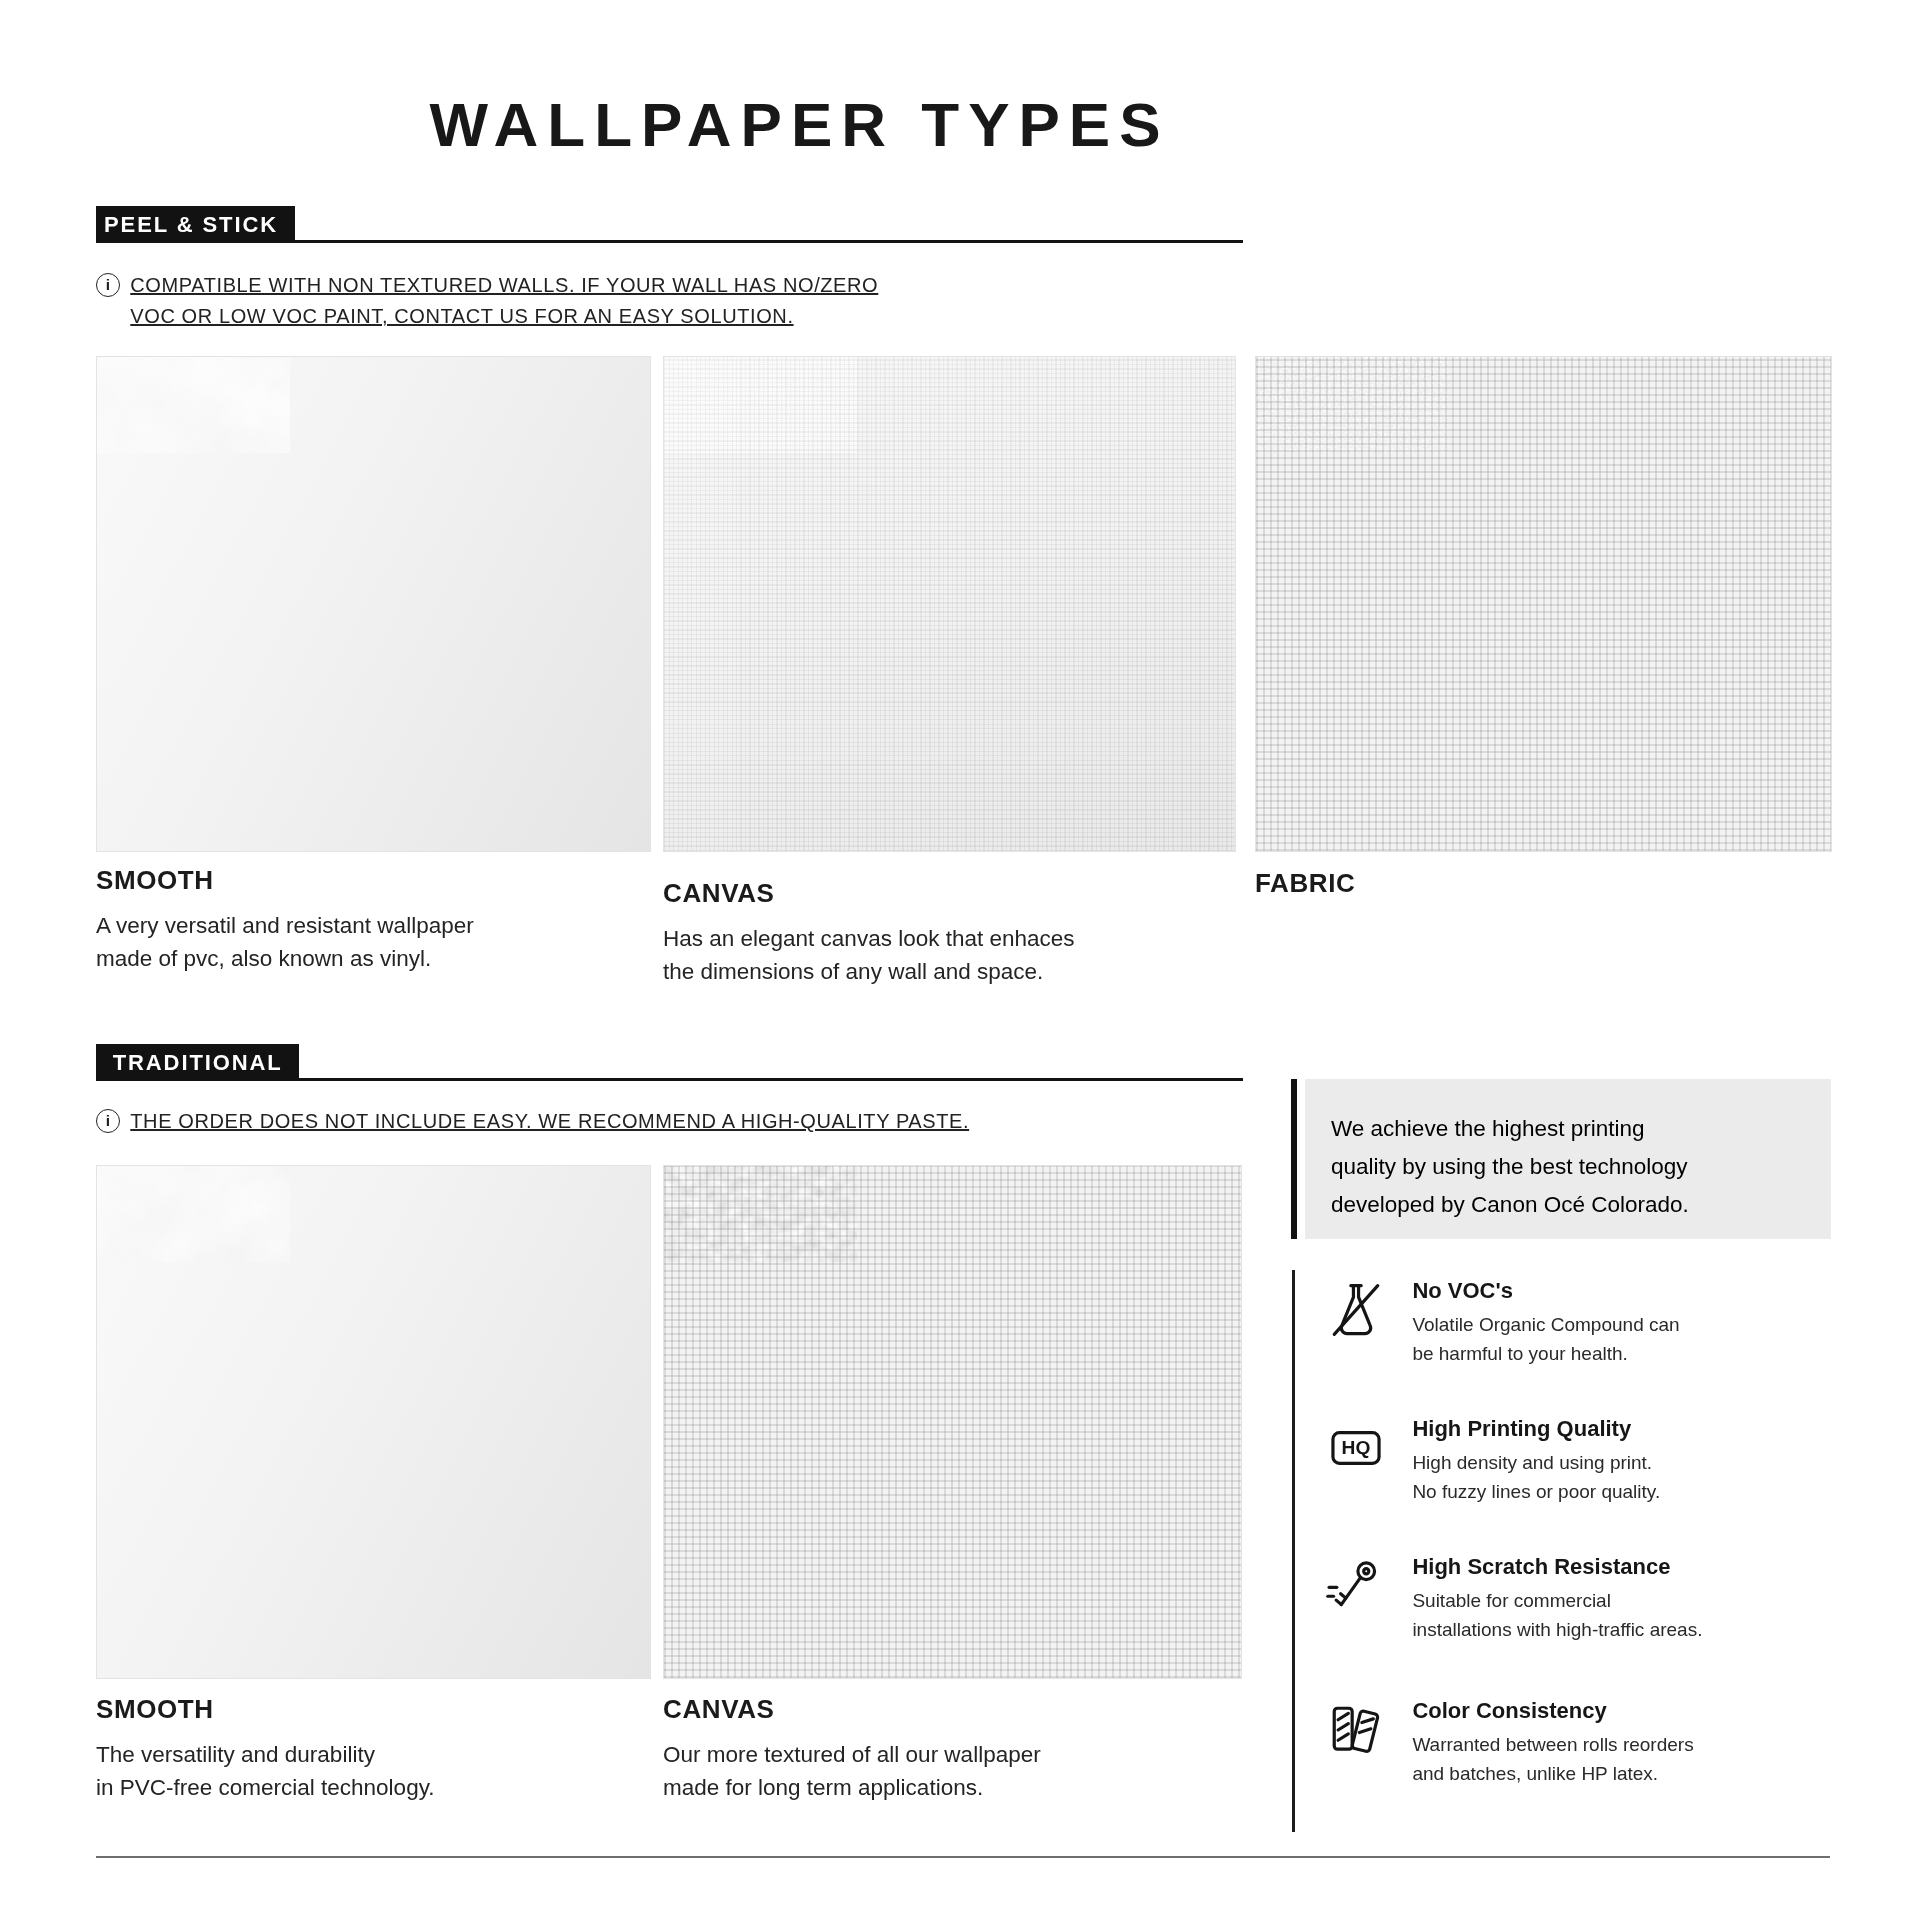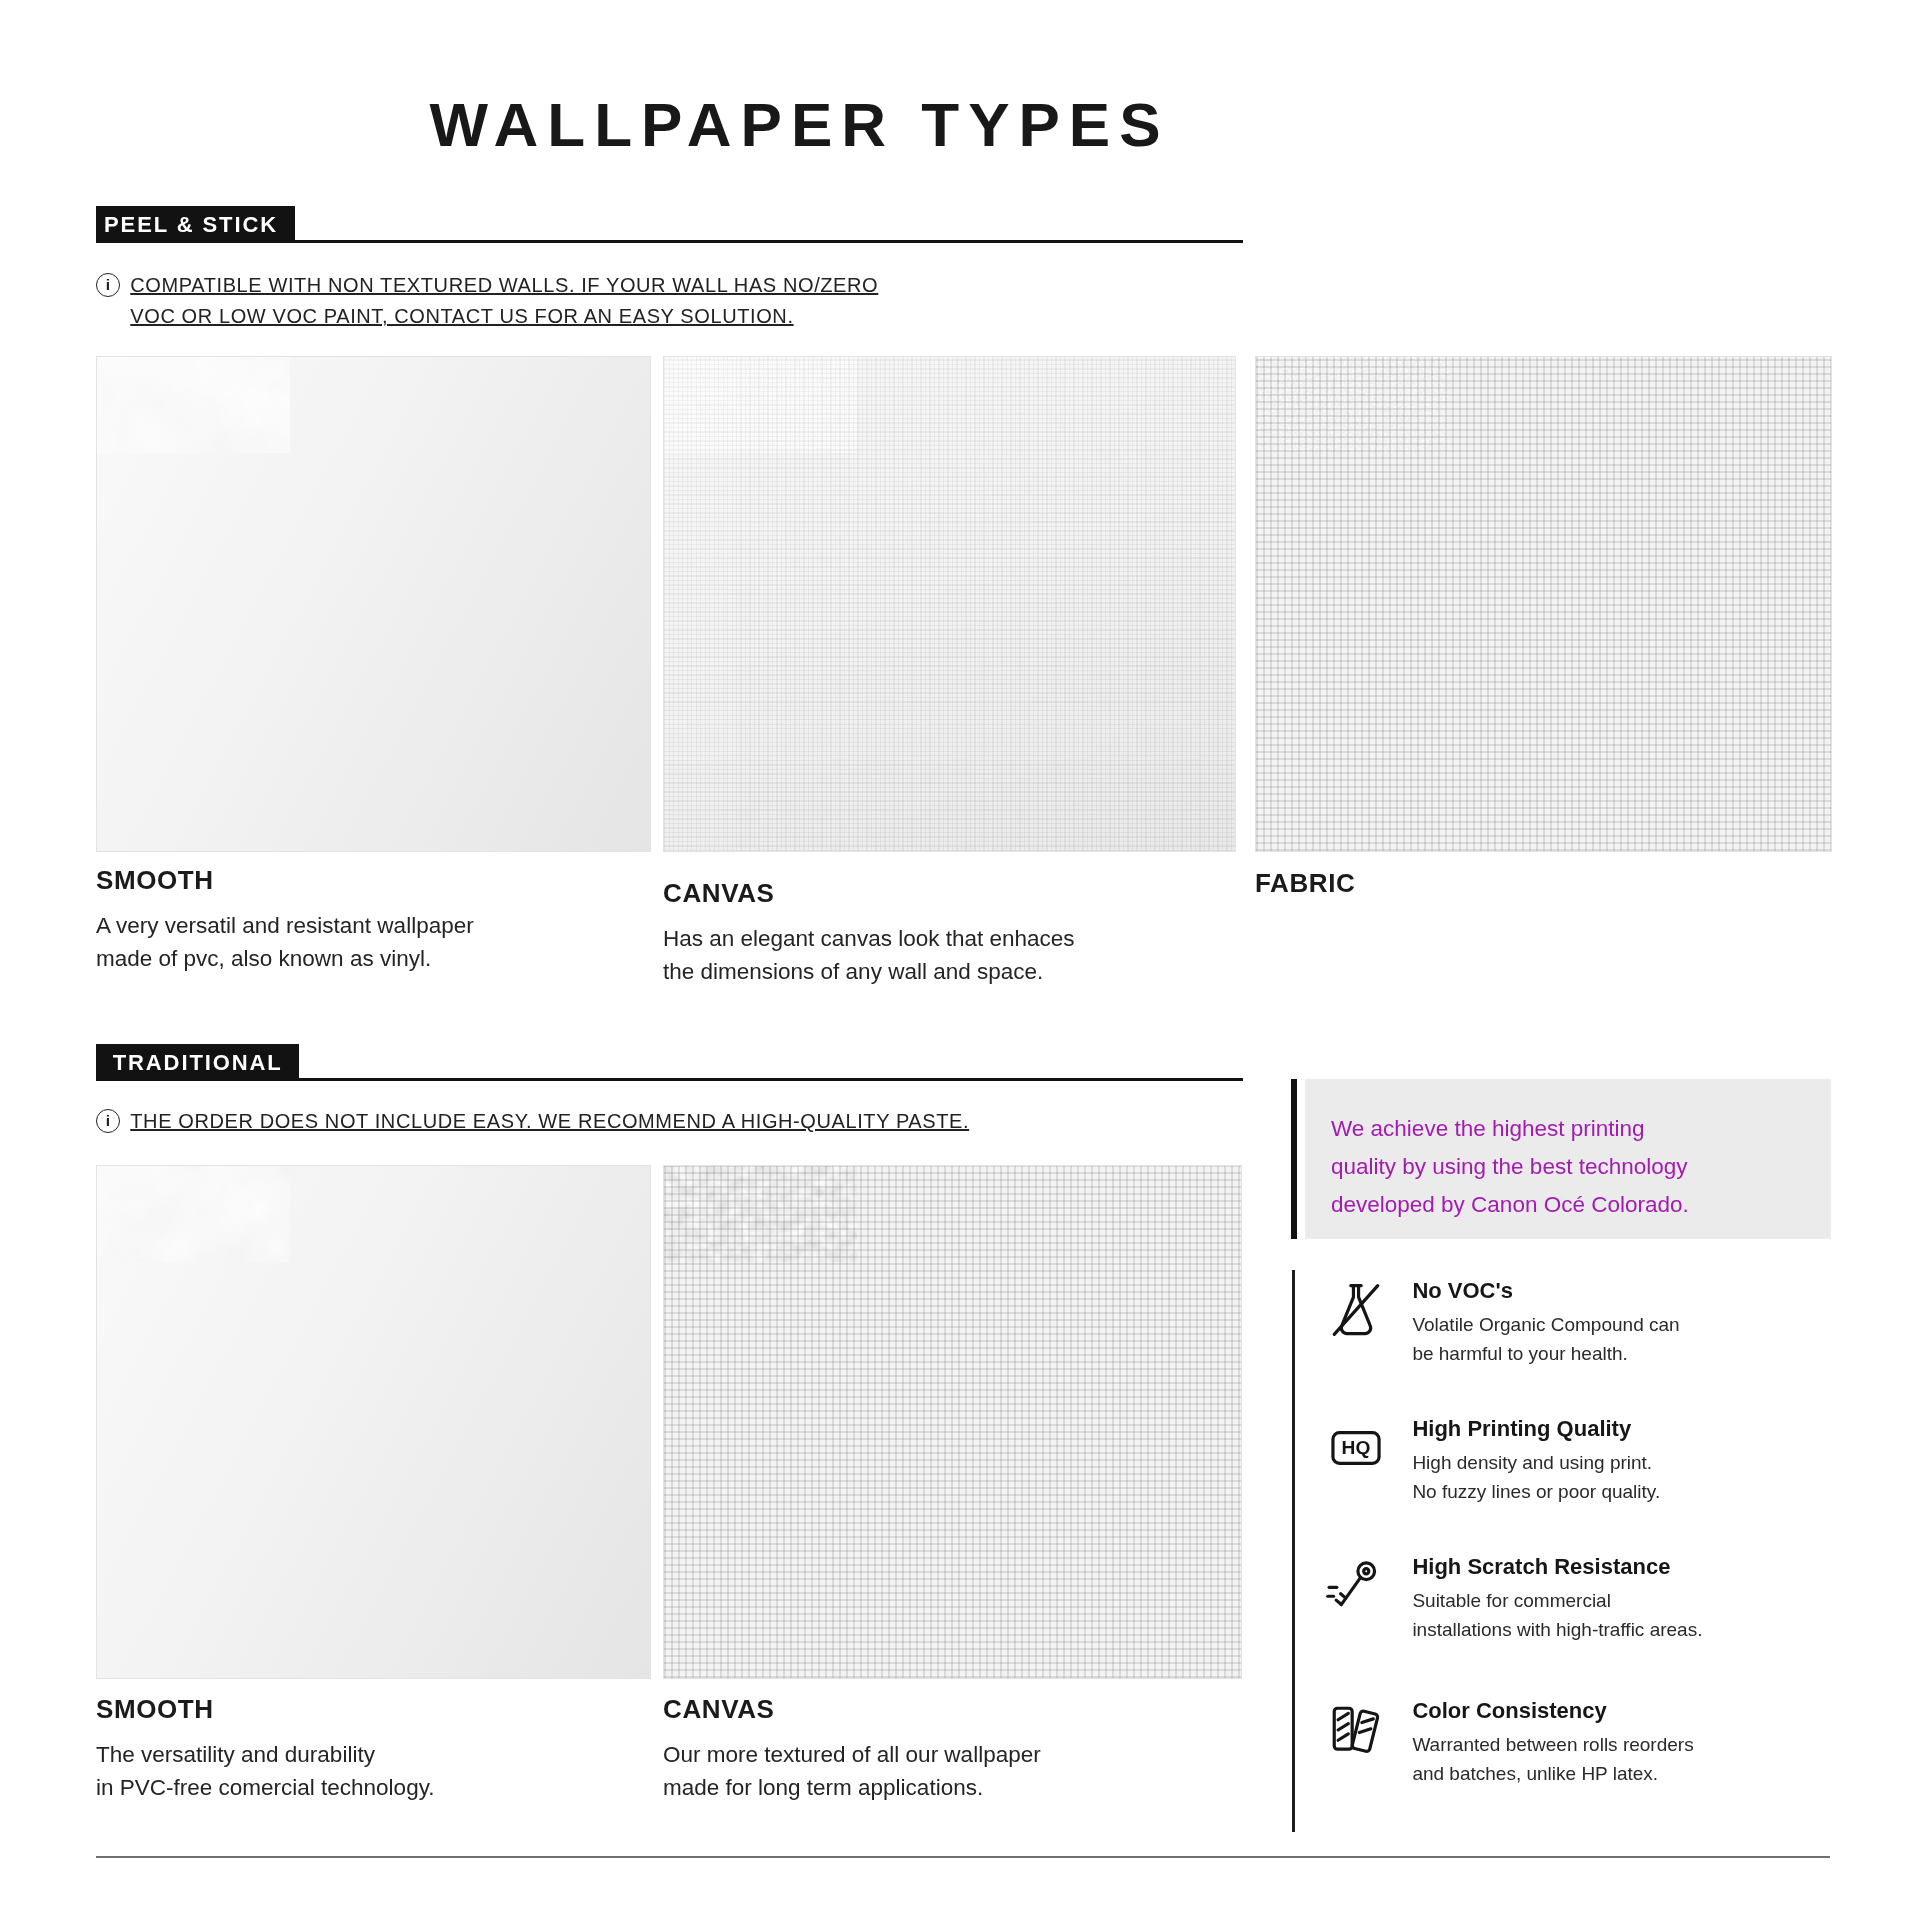--- a/index.html
+++ b/index.html
@@ -39,21 +39,21 @@
     repeating-linear-gradient(90deg, rgba(90,90,90,0.16) 0 1.9px, rgba(255,255,255,0) 1.9px 7px);}
   .shade-smooth{background:linear-gradient(118deg, rgba(255,255,255,0.55) 0%, rgba(255,255,255,0) 38%, rgba(0,0,0,0.06) 100%);}
   .shade-soft{background:linear-gradient(160deg, rgba(255,255,255,0.35) 0%, rgba(255,255,255,0) 45%, rgba(0,0,0,0.04) 100%);}
 
   .caption{position:absolute;}
   .caption h3{margin:0;font-size:26px;font-weight:700;letter-spacing:0.6px;color:#1b1b1b;}
   .caption p{margin:13px 0 0 0;font-size:22.5px;line-height:33px;font-weight:400;color:#242424;}
 
   .quality-bar{position:absolute;background:#121212;}
   .quality-panel{position:absolute;background:#ebebeb;}
-  .quality-panel p{margin:0;padding:31px 26px;font-size:22.5px;line-height:38px;font-weight:500;color:#a21caf;}
+  .quality-panel p{margin:0;padding:31px 26px;font-size:22.5px;line-height:38px;font-weight:500;color:#000000;}
 
   .vline{position:absolute;width:2.6px;background:#1c1c1c;}
 
   .feature{position:absolute;left:1324px;width:514px;display:flex;gap:24.4px;align-items:flex-start;}
   .f-icon{flex:0 0 64px;width:64px;height:64px;}
   .f-icon svg{display:block;width:64px;height:64px;}
   .f-text h4{margin:0;font-size:22px;font-weight:700;color:#161616;}
   .f-text p{margin:6.4px 0 0 0;font-size:19px;line-height:29px;font-weight:400;color:#2a2a2a;}
 
   .bottom-line{position:absolute;left:96px;top:1856px;width:1734px;height:1.9px;background:#6f6f6f;}

